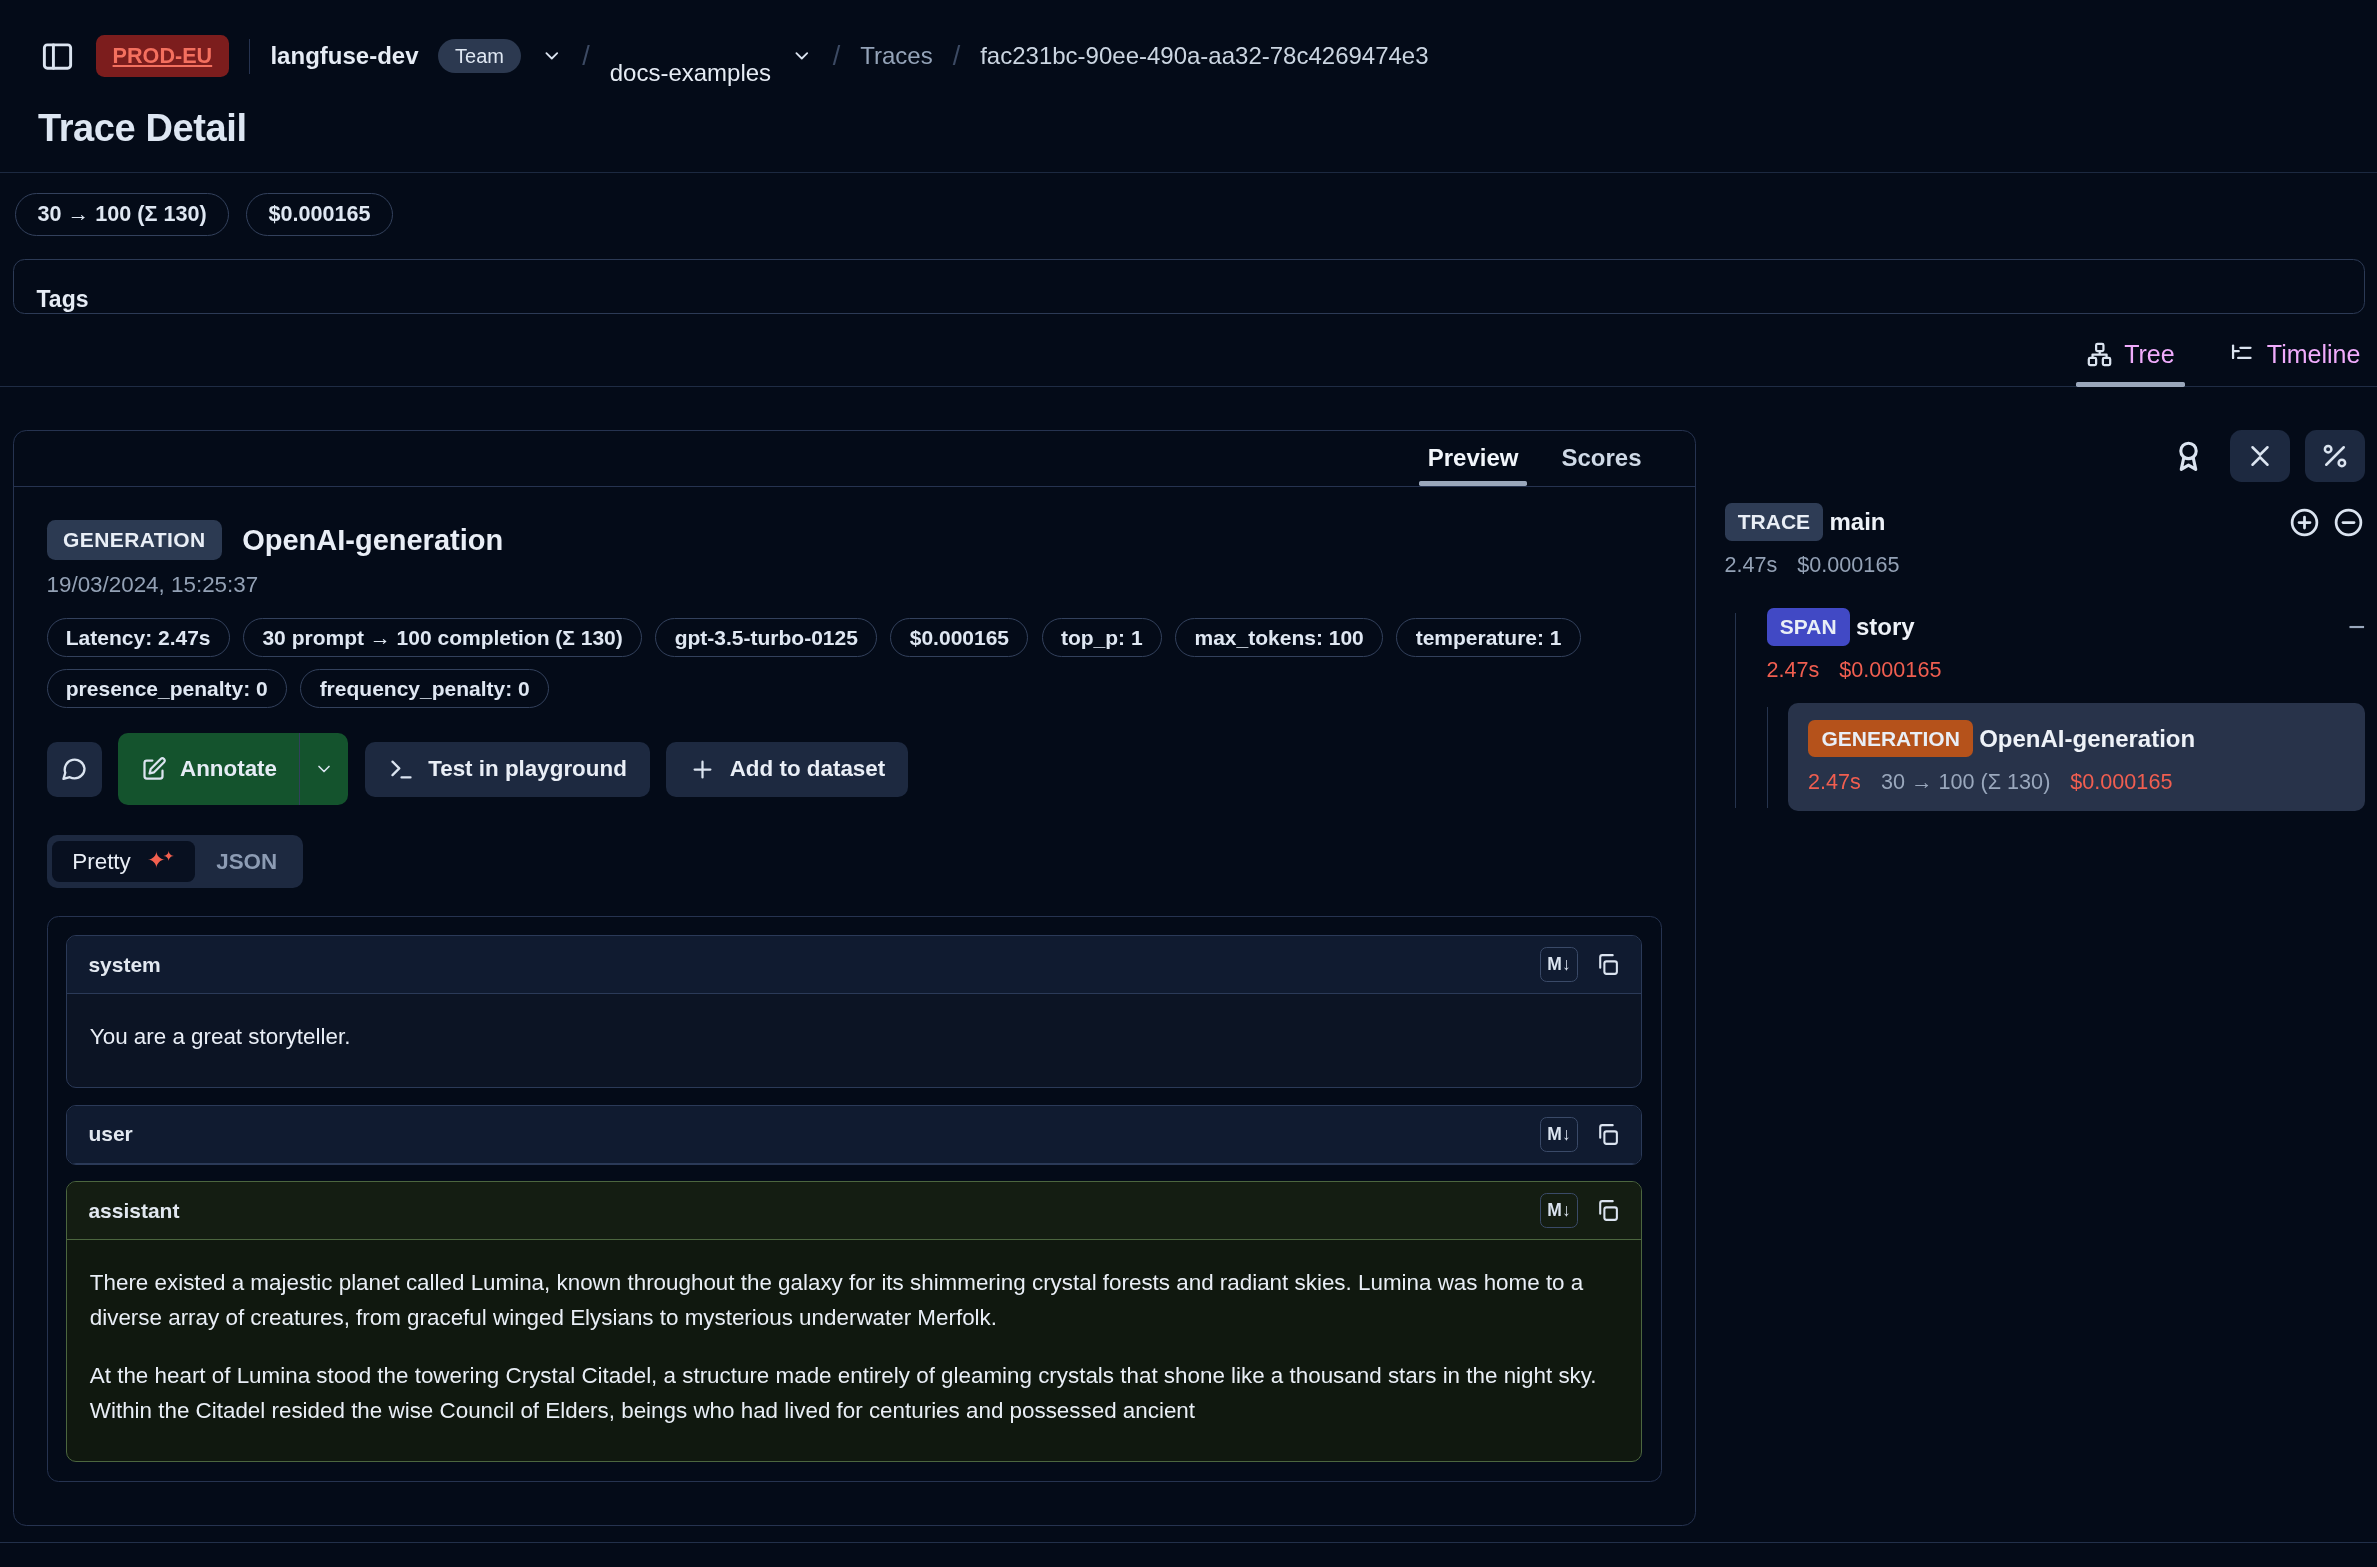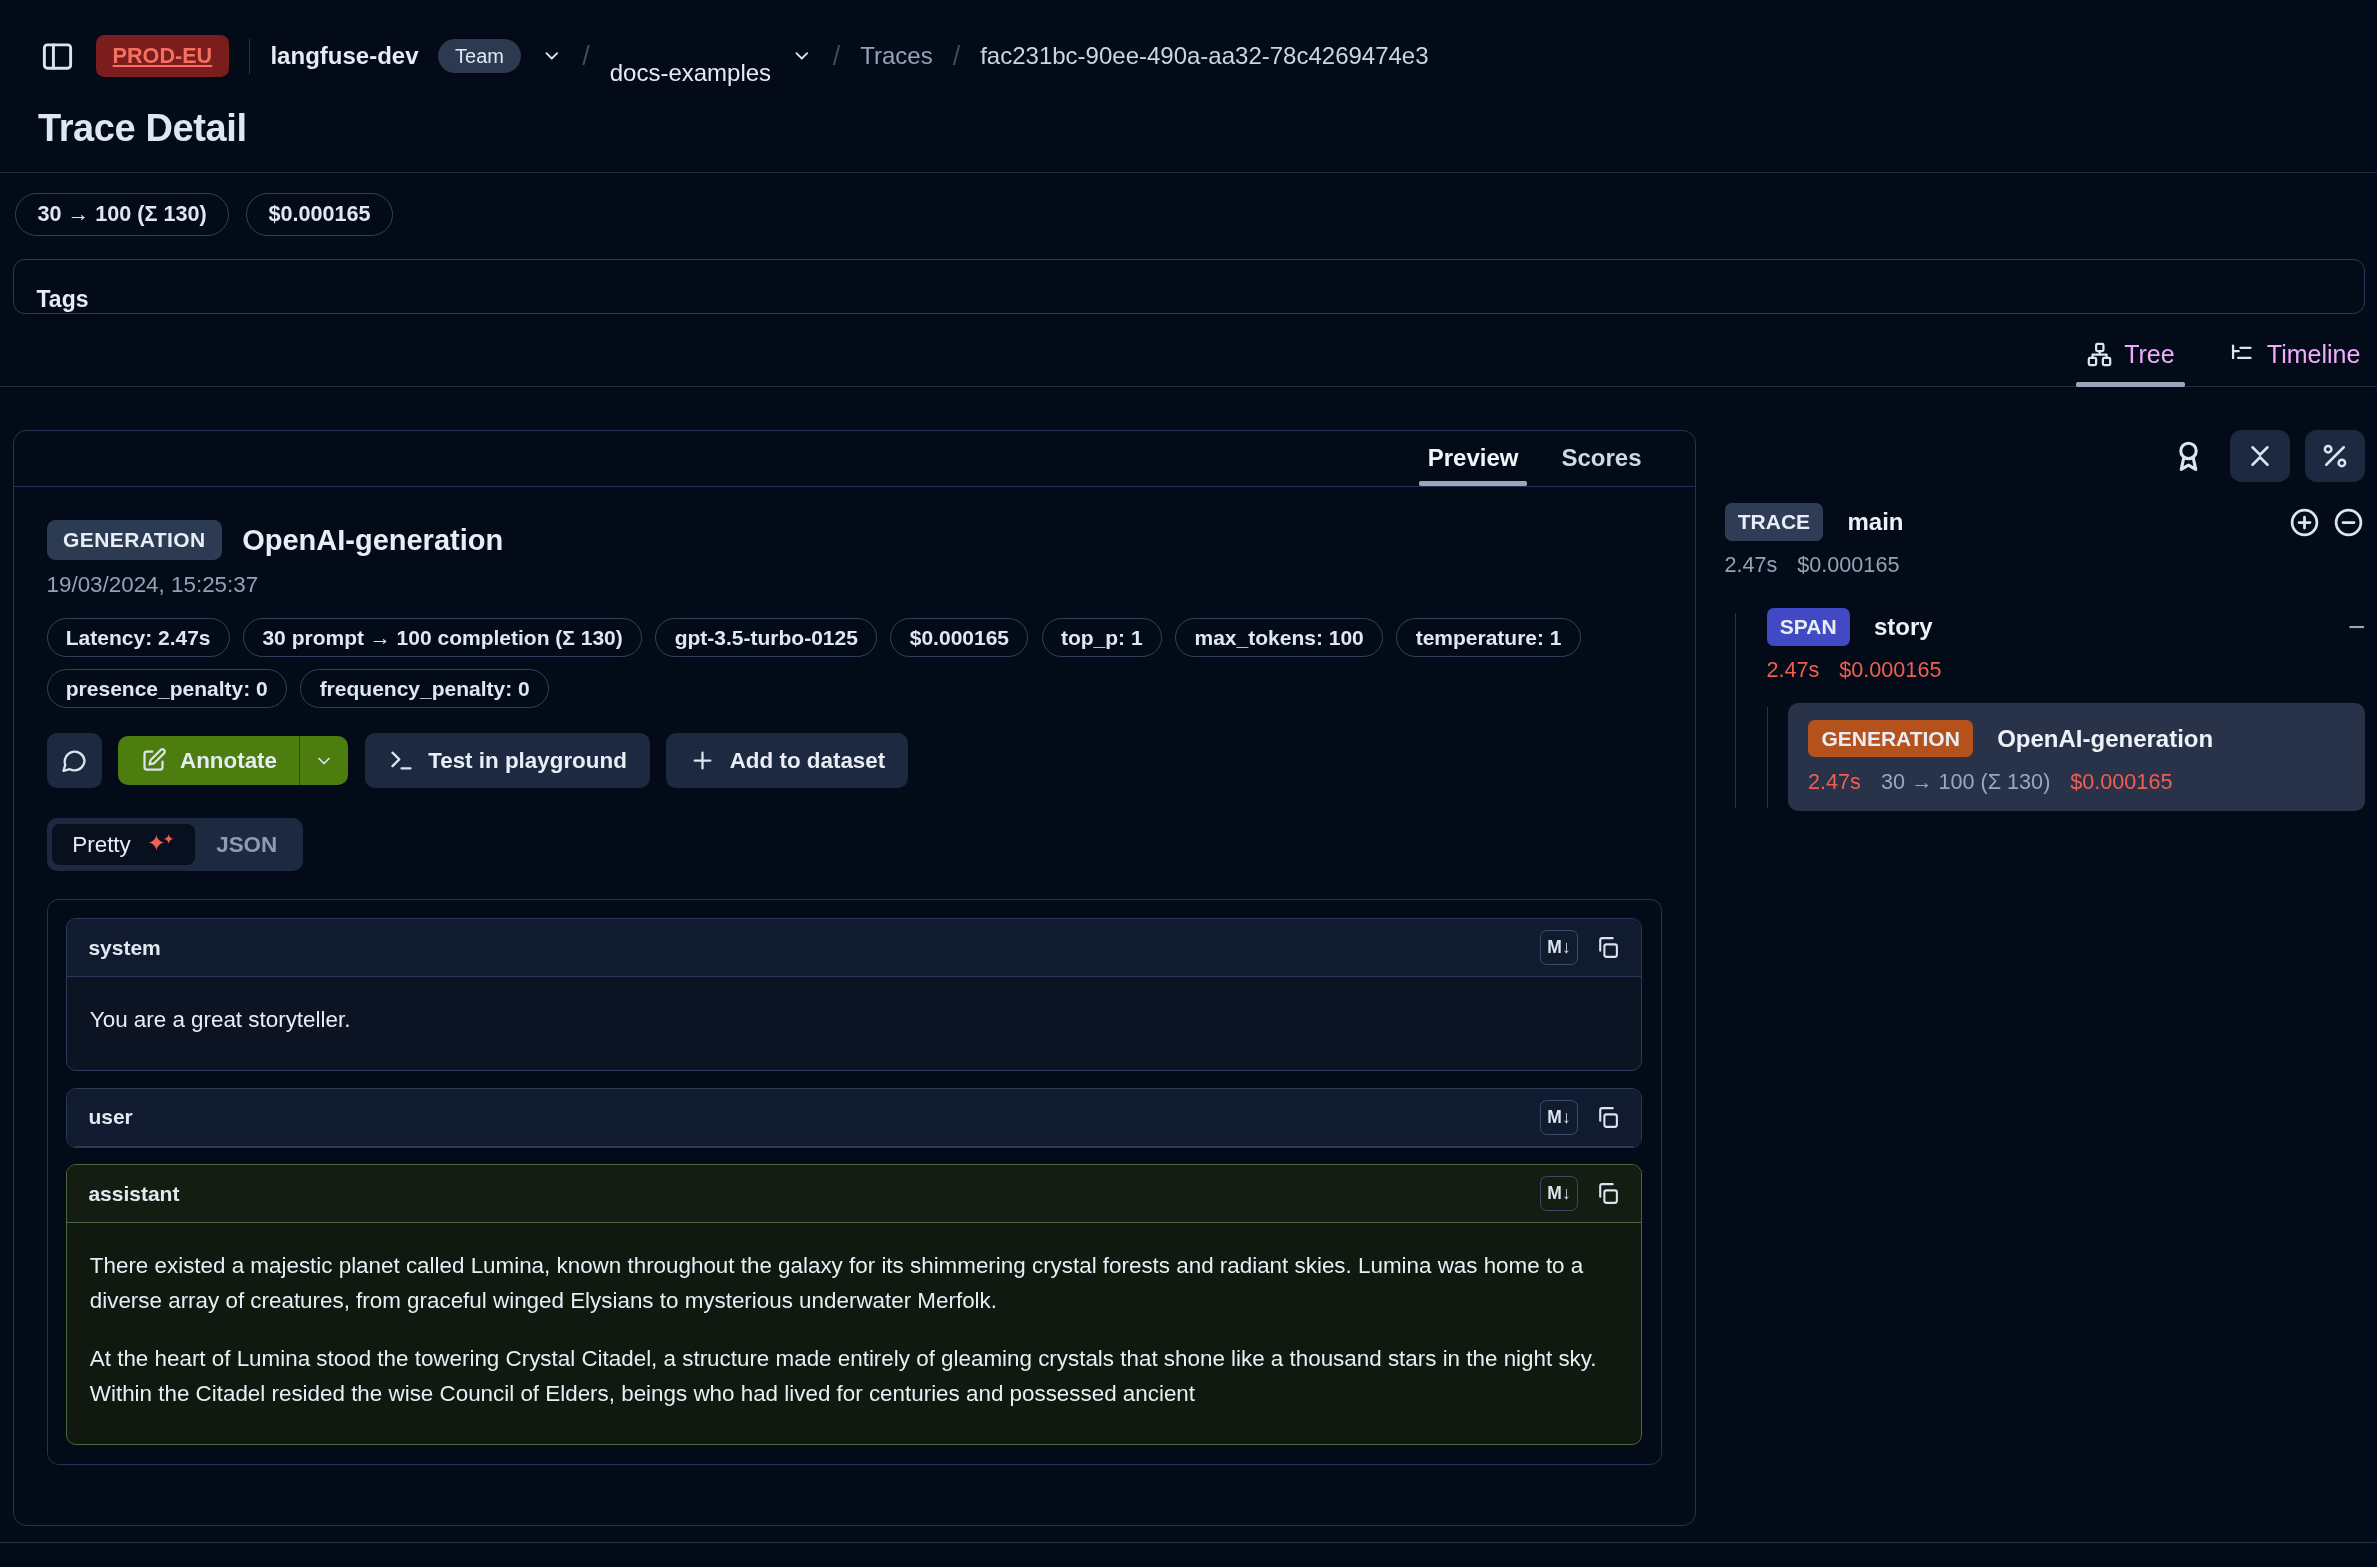--- a/index.html
+++ b/index.html
@@ -70,21 +70,21 @@
 
   .badges-row{display:flex;flex-wrap:wrap;gap:13.3px;margin-top:20px;}
   .badges-row + .badges-row{margin-top:11.6px;}
   .obs-pill{border:1.7px solid #33415c;border-radius:830px;padding:6.7px 18.3px;font-size:21px;font-weight:700;color:#dfe7f2;}
 
   .actions-row{display:flex;gap:16.6px;margin-top:25px;align-items:center;}
   .act-btn{display:flex;align-items:center;gap:13.3px;background:#1d2940;border:none;border-radius:10px;
            height:55px;padding:0 23px;color:#e9eef6;font-size:22.4px;font-weight:600;cursor:pointer;
            font-family:inherit;}
   .icon-only{width:55px;padding:0;justify-content:center;}
-  .split{display:flex;background:#4d7c0f;border-radius:10px;height:49px;overflow:hidden;}
+  .split{display:flex;background:#14532d;border-radius:10px;height:72px;overflow:hidden;}
   .split .main{display:flex;align-items:center;gap:13.3px;padding:0 21.6px;font-size:22.4px;font-weight:600;cursor:pointer;}
   .split .sep{width:1.7px;background:#32405c;margin:0;}
   .split .caret{width:48px;display:flex;align-items:center;justify-content:center;cursor:pointer;}
 
   .format-toggle{display:inline-flex;background:#1d2940;border-radius:10px;padding:5.8px;margin-top:30px;gap:1.7px;}
   .seg{display:flex;align-items:flex-start;gap:16px;font-size:22.4px;padding:7.5px 20px;border-radius:7.5px;cursor:pointer;}
   .seg.active{background:#081020;color:#e9eef6;}
   .seg.inactive{color:#8d9cb4;font-weight:600;}
   .sparkle{color:#f2604f;font-size:23px;line-height:1;}
   .sparkle .s2{font-size:14px;vertical-align:top;margin-left:-3.3px;}
@@ -104,21 +104,21 @@
   .msg-body p{margin:0 0 23px 0;}
   .msg-body p:last-child{margin-bottom:0;}
   .msg-card.assistant{border-color:#4c663f;background:#10180f;}
   .msg-card.assistant .msg-head{background:#141d12;border-bottom-color:#4c663f;}
 
   
   .tree-panel{flex:1;padding-right:0;}
   .tree-toolbar{display:flex;justify-content:flex-end;align-items:center;gap:15px;margin-bottom:21.6px;}
   .tool-btn{width:60px;height:52px;background:#1d2940;border:none;border-radius:11.6px;
             display:flex;align-items:center;justify-content:center;cursor:pointer;}
-  .tree-row{display:flex;align-items:center;gap:24px;}
+  .tree-row{display:flex;align-items:center;gap:6px;}
   .node-badge{border-radius:6.7px;padding:6.7px 13.3px;font-size:21px;font-weight:600;color:#e9eef6;}
   .badge-trace{background:#2e3c55;}
   .badge-span{background:#4149c5;}
   .badge-gen{background:#b5521b;font-weight:700;}
   .node-name{font-size:24px;font-weight:600;color:#eef2f8;}
   .row-actions{margin-left:auto;display:flex;align-items:center;gap:11.6px;}
   .metrics{display:flex;gap:20px;font-size:21.6px;margin-top:11.6px;}
   .metrics.gray{color:#93a1b5;}
   .metrics .red{color:#f05e50;}
   .metrics .gray-tok{color:#9aa8bd;}

